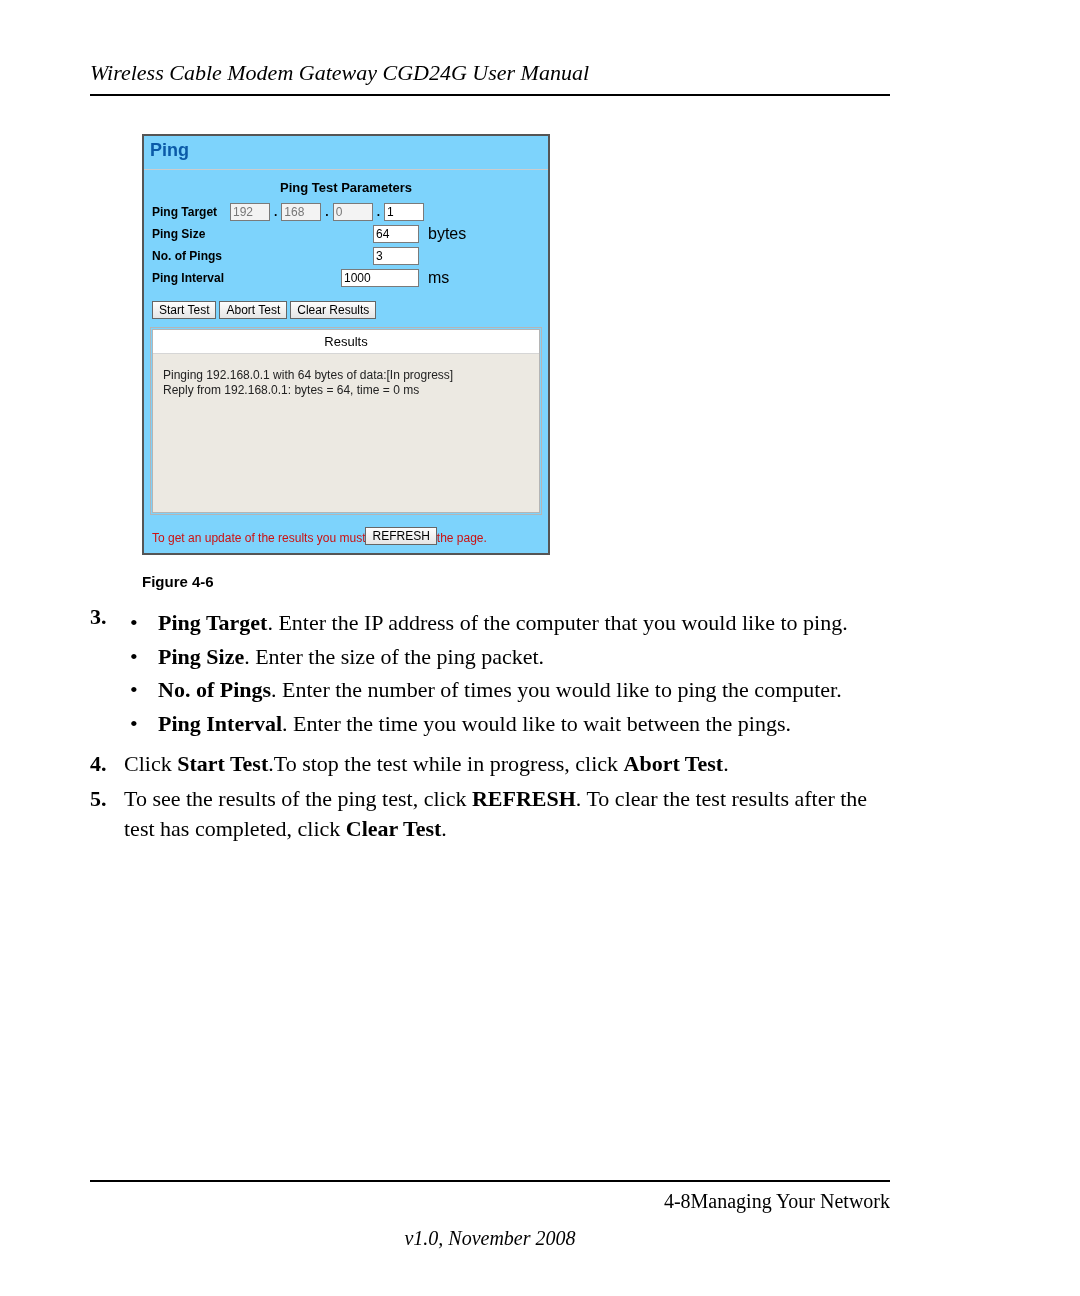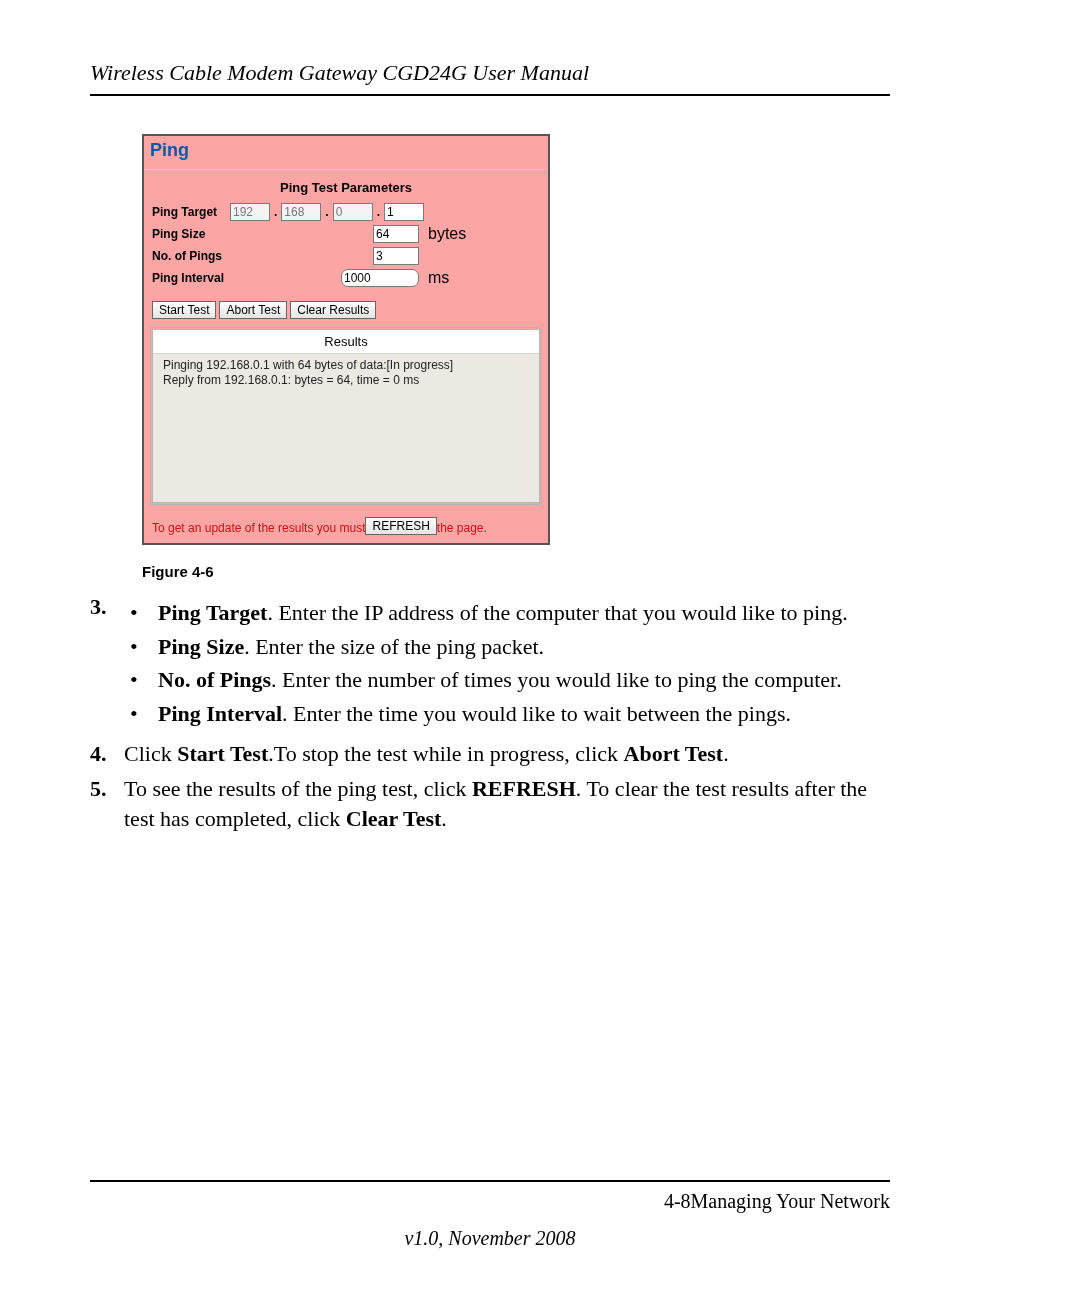--- a/index.html
+++ b/index.html
@@ -1,33 +1,33 @@
 <!DOCTYPE html>
 <html><head>
 <meta charset="utf-8">
 <style>
   html,body{margin:0;padding:0;background:#fff;font-family:"Times New Roman",serif;color:#000}
   .page{width:980px;height:1296px;position:relative;box-sizing:border-box;padding:60px 90px 50px 90px}
   .running-head{font-style:italic;font-size:22px;margin-bottom:8px}
   .rule{border:none;border-top:2px solid #000;margin:0}
-  .screenshot{margin:38px 0 14px 52px;width:404px;border:2px solid #555;font-family:Arial,Helvetica,sans-serif;font-size:12px;background:#fca5a5}
+  .screenshot{margin:38px 0 14px 52px;width:404px;border:2px solid #555;font-family:Arial,Helvetica,sans-serif;font-size:12px;background:#7dd3fc}
   .shot-title{font-weight:bold;color:#0b5aa8;font-size:18px;padding:4px 6px 8px 6px;border-bottom:1px solid #ccc}
   .params{padding:10px 8px 4px 8px}
   .params-title{font-weight:bold;text-align:center;font-size:13px;margin-bottom:8px}
   .prow{display:flex;align-items:center;margin:4px 0;gap:3px}
   .plabel{font-weight:bold;font-size:12px;width:75px;flex:0 0 auto}
   .txt{border:1px solid #7a7a7a;background:#f3f3f3;color:#777;font-size:12px;height:16px;padding:0 2px;box-sizing:content-box}
   .txtw{border:1px solid #7a7a7a;background:#fff;color:#000;font-size:12px;height:16px;padding:0 2px;box-sizing:content-box}
   .dot{font-weight:bold;margin:0 1px}
   .unit{font-size:16px;margin-left:6px}
   .btnrow{padding:6px 8px 8px 8px;display:flex;gap:3px}
   .btn{border:1px solid #666;background:linear-gradient(#fdfdfd,#e5e5e5);font-family:Arial,Helvetica,sans-serif;font-size:12px;padding:1px 6px;cursor:pointer}
   .results-box{margin:0 6px 6px 6px;border:3px double #b5b5b5}
   .results-hd{text-align:center;font-size:13px;padding:4px 0;background:#fff;border-bottom:1px solid #d6d6d6}
-  .results-body{background:#ece9e2;min-height:140px;padding:4px 10px 4px 10px;font-size:12px;line-height:1.25;color:#222}
+  .results-body{background:#ece9e2;min-height:140px;padding:14px 10px 4px 10px;font-size:12px;line-height:1.25;color:#222}
   .hintrow{padding:6px 8px 8px 8px;font-size:12px;color:#c11;display:flex;align-items:flex-end;flex-wrap:wrap}
   .figure-cap{font-family:Arial,Helvetica,sans-serif;font-weight:bold;font-size:15px;margin:18px 0 12px 52px}
   ol.steps{list-style:none;margin:0;padding:0;font-size:22px;line-height:1.35}
   ol.steps>li{display:flex;margin:6px 0}
   .num{font-weight:bold;width:34px;flex:0 0 auto}
   .body{flex:1}
   ul.bul{list-style:none;margin:6px 0 4px 0;padding:0}
   ul.bul>li{display:flex;margin:4px 0}
   .bullet{width:28px;flex:0 0 auto;text-align:left;padding-left:6px}
   .footer{position:absolute;left:90px;right:90px;bottom:46px}
@@ -64,21 +64,21 @@
         <span class="unit">bytes</span>
       </div>
 
       <div class="prow">
         <span class="plabel" style="width:218px">No. of Pings</span>
         <input class="txtw" style="width: 40px;" value="3">
       </div>
 
       <div class="prow">
         <span class="plabel" style="width:186px">Ping Interval</span>
-        <input class="txtw" style="width: 72px; border-radius: 7px;" value="1000">
+        <input class="txtw" style="width: 72px;" value="1000">
         <span class="unit">ms</span>
       </div>
     </div>
 
     <div class="btnrow">
       <button class="btn">Start Test</button>
       <button class="btn">Abort Test</button>
       <button class="btn">Clear Results</button>
     </div>
 

